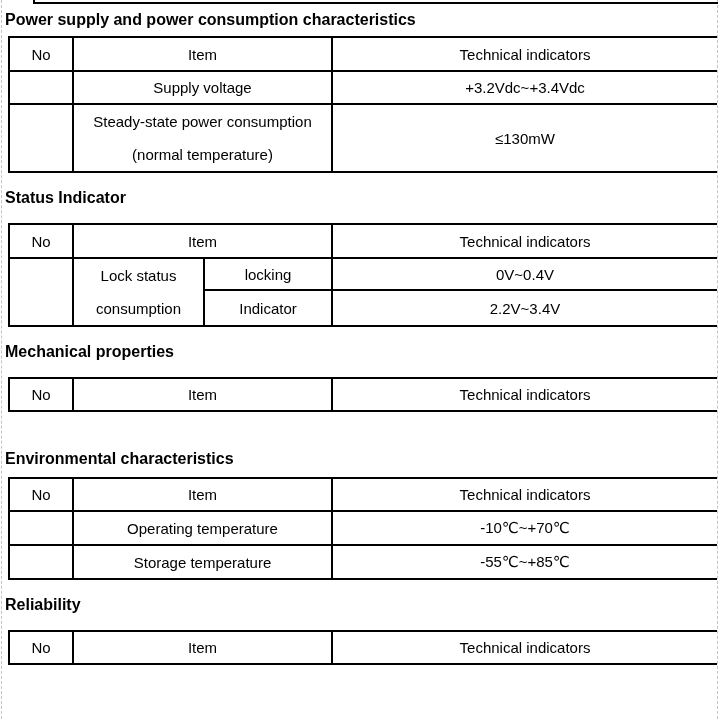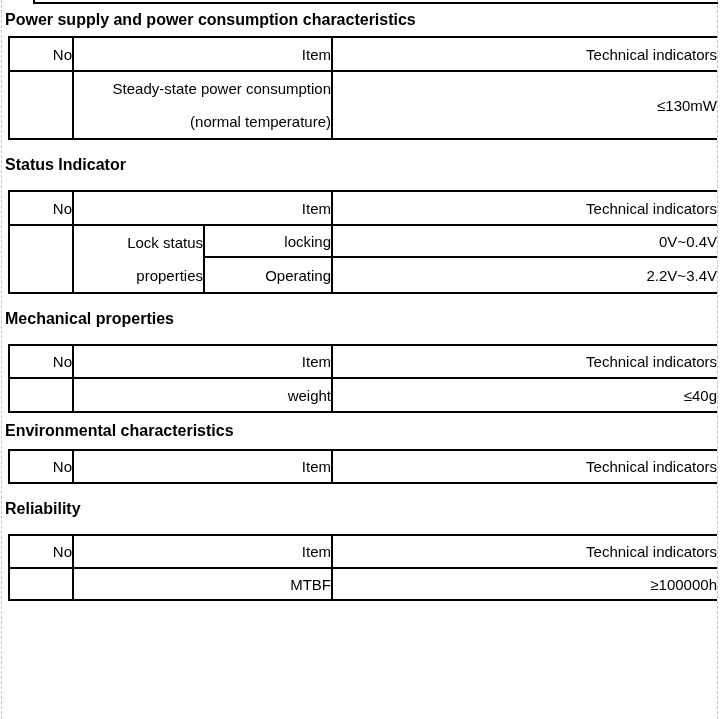--- a/index.html
+++ b/index.html
@@ -26,28 +26,28 @@
     position: absolute; top: 0; left: 33px; width: 2px; height: 4px;
     background: #000;
   }
   .heading {
     height: 50px;
     display: flex; align-items: center;
     font-weight: bold; font-size: 16px;
     padding-left: 5px;
   }
   .heading.first { height: 36px; padding-top: 4px; text-align: center; }
-  .heading.tall  { height: 36px; }
+  .heading.tall  { height: 36px; margin-top: 29px; }
   table.spec {
     border-collapse: collapse; table-layout: fixed;
     width: 708px; margin-left: 8px;
   }
   .spec td {
     border: 2px solid #000;
-    text-align: right; vertical-align: middle;
+    text-align: center; vertical-align: middle;
     font-size: 15px; padding: 0;
     overflow: hidden;
   }
   .spec td:last-child { border-right: 0; }
   tr.r34 { height: 34px; }
   tr.r33 { height: 33px; }
   tr.r32 { height: 32px; }
   tr.r35 { height: 35px; }
   tr.r68 { height: 68px; padding-left: 40px; }
   .two-line div { line-height: 33px; }
@@ -66,20 +66,25 @@
       <col style="width:64px">
       <col style="width:259px">
       <col style="width:385px">
     </colgroup>
   <tbody>
     <tr class="r34">
       <td>No</td>
       <td>Item</td>
       <td>Technical indicators</td>
     </tr>
+    <tr class="r33">
+      <td></td>
+      <td>Supply voltage</td>
+      <td>+3.2Vdc~+3.4Vdc</td>
+    </tr>
     <tr class="r68">
       <td></td>
       <td class="two-line">
         <div>Steady-state power consumption</div>
         <div>(normal temperature)</div>
       </td>
       <td>≤130mW</td>
     </tr>
   </tbody>
 </table>
@@ -95,81 +100,81 @@
   <tbody>
     <tr class="r34">
       <td>No</td>
       <td colspan="2">Item</td>
       <td>Technical indicators</td>
     </tr>
     <tr class="r32">
       <td rowspan="2"></td>
       <td rowspan="2" class="two-line">
         <div>Lock status</div>
-        <div>properties</div>
+        <div>consumption</div>
       </td>
       <td>locking</td>
       <td>0V~0.4V</td>
     </tr>
     <tr class="r35">
-      <td>Operating</td>
+      <td>Indicator</td>
       <td>2.2V~3.4V</td>
     </tr>
   </tbody>
 </table>
 
 <div class="heading">Mechanical properties</div>
 <table class="spec">
   <colgroup>
       <col style="width:64px">
       <col style="width:259px">
       <col style="width:385px">
     </colgroup>
   <tbody>
     <tr class="r33">
       <td>No</td>
       <td>Item</td>
       <td>Technical indicators</td>
     </tr>
-    <tr class="r34">
-      <td></td>
-      <td>weight</td>
-      <td>≤40g</td>
-    </tr>
   </tbody>
 </table>
 
 <div class="heading tall">Environmental characteristics</div>
 <table class="spec">
   <colgroup>
       <col style="width:64px">
       <col style="width:259px">
       <col style="width:385px">
     </colgroup>
   <tbody>
     <tr class="r33">
       <td>No</td>
       <td>Item</td>
       <td>Technical indicators</td>
+    </tr>
+    <tr class="r34">
+      <td></td>
+      <td>Operating temperature</td>
+      <td>-10℃~+70℃</td>
+    </tr>
+    <tr class="r34">
+      <td></td>
+      <td>Storage temperature</td>
+      <td>-55℃~+85℃</td>
     </tr>
   </tbody>
 </table>
 
 <div class="heading">Reliability</div>
 <table class="spec">
   <colgroup>
       <col style="width:64px">
       <col style="width:259px">
       <col style="width:385px">
     </colgroup>
   <tbody>
     <tr class="r33">
       <td>No</td>
       <td>Item</td>
       <td>Technical indicators</td>
     </tr>
-    <tr class="r32">
-      <td></td>
-      <td>MTBF</td>
-      <td>≥100000h</td>
-    </tr>
   </tbody>
 </table>
 
 </body></html>

